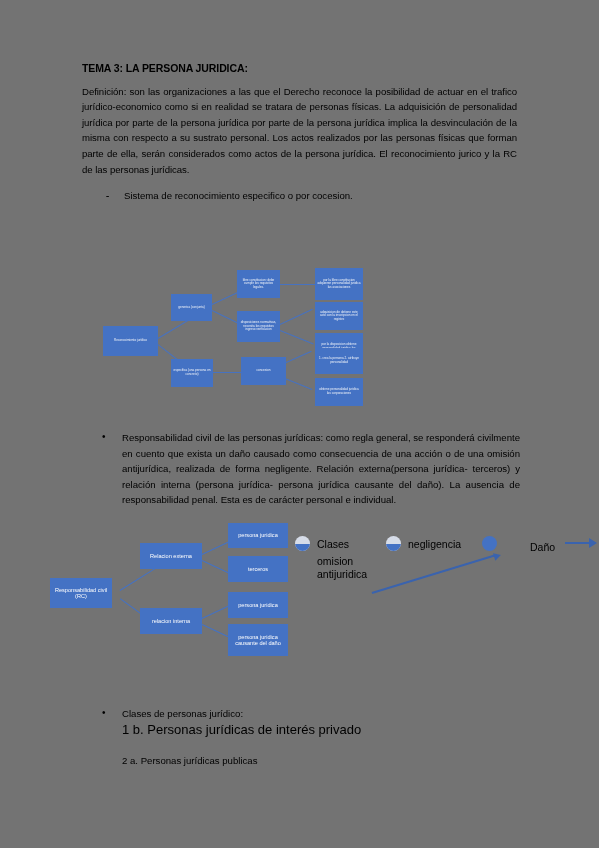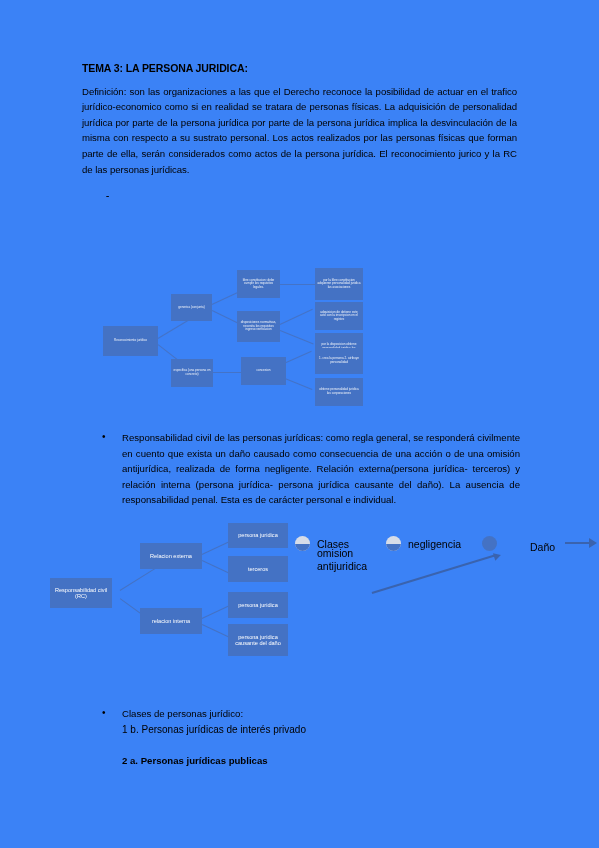--- a/index.html
+++ b/index.html
@@ -8,21 +8,21 @@
     background: #ffffff;
   }
   body {
     font-family: "Liberation Sans", sans-serif;
     color: #000000;
   }
   #page {
     position: relative;
     width: 599px;
     height: 848px;
-    background: #3b82f6;
+    background: #737373;
     overflow: hidden;
   }
   .doc-body {
     position: absolute;
     left: 82px;
     top: 62px;
     width: 435px;
   }
   h1.title {
     font-size: 10.5px;
@@ -164,21 +164,21 @@
 
   <div class="doc-body">
 
     <h1 class="title">TEMA 3: LA PERSONA JURIDICA:</h1>
 
     <p class="para">Definición: son las organizaciones a las que el Derecho reconoce la posibilidad de actuar en el trafico jurídico-economico como si en realidad se tratara de personas físicas. La adquisición de personalidad jurídica por parte de la persona jurídica por parte de la persona jurídica implica la desvinculación de la misma con respecto a su sustrato personal. Los actos realizados por las personas físicas que forman parte de ella, serán considerados como actos de la persona jurídica. El reconocimiento jurico y la RC de las personas jurídicas.</p>
 
 
     <ul class="dashlist">
       <li><span class="dash">-</span></li>
-      <li><span class="dash">-</span></li>
+      <li><span class="dash">-</span><span>Sistema de reconocimiento especifico o por cocesion.</span></li>
     </ul>
   </div>
 
   <div class="diagram blurred" style="left:95px; top:262px; width:290px; height:160px;">
 
     <div class="connector" style="left:63px; top:76px; width:53px; transform:rotate(-31deg);"></div>
     <div class="connector" style="left:63px; top:82px; width:60px; transform:rotate(38deg);"></div>
 
     <div class="connector" style="left:117px; top:42px; width:35px; transform:rotate(-25deg);"></div>
     <div class="connector" style="left:117px; top:48px; width:36px; transform:rotate(26deg);"></div>
@@ -284,21 +284,21 @@
 
     <div class="node" style="left:183px; top:104px; width:60px; height:32px;">
       <span>persona juridica causante del daño</span>
     </div>
   </div>
 
   <div class="diagram" style="left:292px; top:528px; width:307px; height:110px;">
 
     <div class="legend-dot" style="left:3px; top:8px;"></div>
     <div class="legend-label" style="left:25px; top:10px;">Clases</div>
-    <div class="legend-label" style="left:25px; top:19px;">omision
+    <div class="legend-label" style="left:25px; top:27px;">omision
 antijuridica</div>
 
     <div class="legend-dot" style="left:94px; top:8px;"></div>
     <div class="legend-label" style="left:116px; top:10px;">negligencia</div>
 
     <div class="legend-dot full" style="left:190px; top:8px;"></div>
     <div class="legend-label" style="left:206px; top:13px;padding-left:32px;">Daño</div>
 
     <div class="arrow-line" style="left:80px; top:64px; width:130px; transform:rotate(-17deg);"></div>
     <div class="arrow-head" style="left:202px; top:24px; transform:rotate(-17deg);"></div>
@@ -308,19 +308,19 @@
   </div>
 
   <div style="position:absolute; left:82px; top:706px; width:438px;">
     <ul class="bulletlist">
       <li>
         <span class="bullet">•</span>
         <span>Clases de personas jurídico:</span>
       </li>
     </ul>
     <div style="padding-left:40px;">
-      <div style="font-size:10px; line-height:15.6px;">1 b. Personas jurídicas de interés privado</div>
+      <div style="font-size:13px; line-height:15.6px;">1 b. Personas jurídicas de interés privado</div>
       <div style="font-size:9.6px; line-height:15.6px; height:15.6px;">&nbsp;</div>
-      <div style="font-size:9.6px; line-height:15.6px;font-weight:bold;">2 a. Personas jurídicas publicas</div>
+      <div style="font-size:9.6px; line-height:15.6px;">2 a. Personas jurídicas publicas</div>
     </div>
   </div>
 
 </div>
 
 </body></html>

